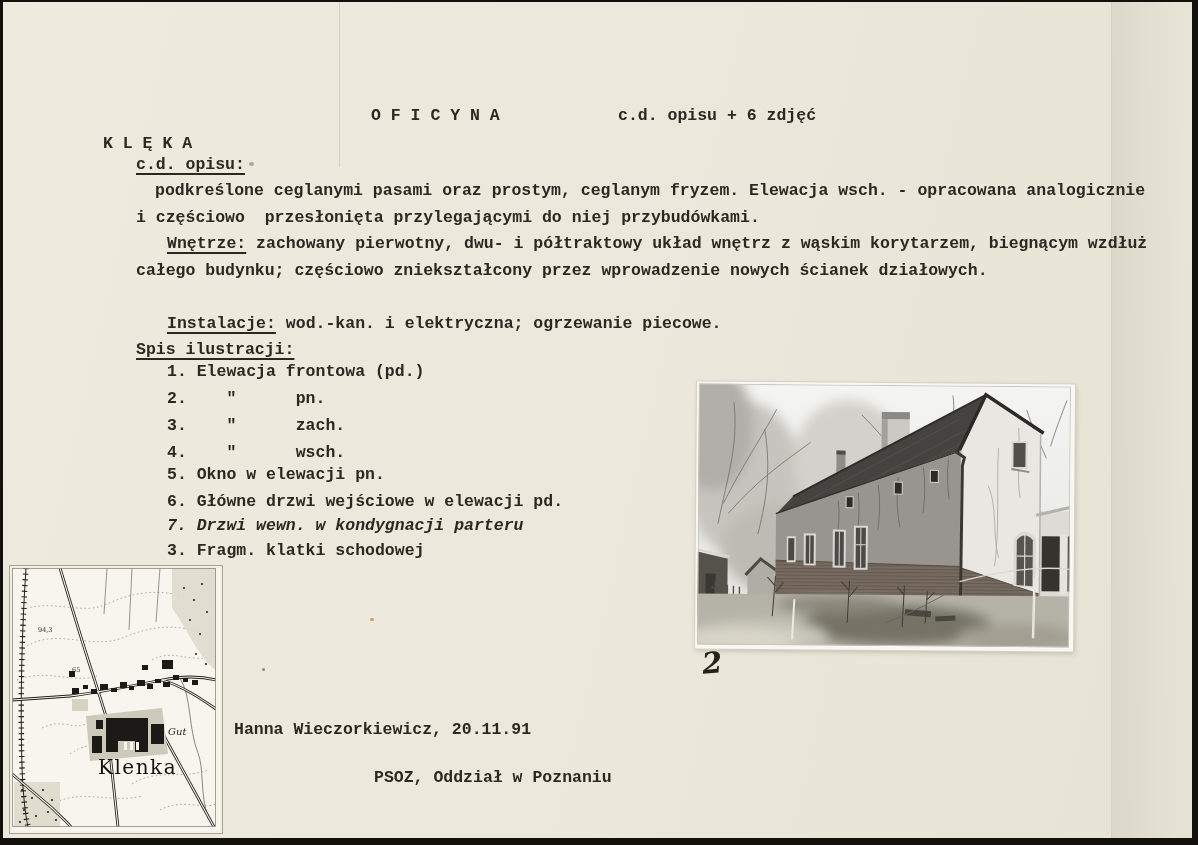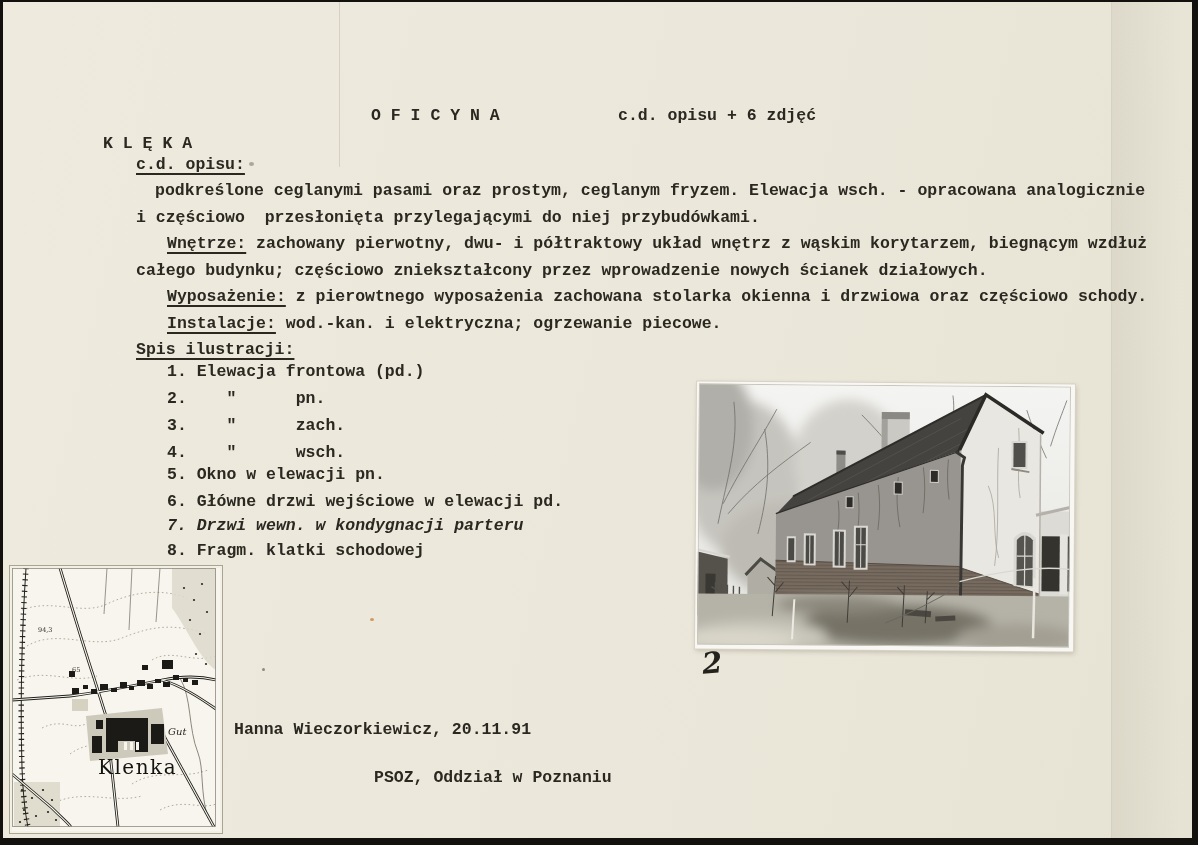--- a/index.html
+++ b/index.html
@@ -39,34 +39,33 @@
     <div class="tw" style="left:368px;top:106px;">O F I C Y N A</div>
     <div class="tw" style="left:615px;top:106px;">c.d. opisu + 6 zdjęć</div>
 
     <div class="tw u" style="left:133px;top:155px;">c.d. opisu:</div>
     <div class="tw" style="left:133px;top:181px;margin-left:19px;">podkreślone ceglanymi pasami oraz prostym, ceglanym fryzem. Elewacja wsch. - opracowana analogicznie</div>
     <div class="tw" style="left:133px;top:208px;">i częściowo  przesłonięta przylegającymi do niej przybudówkami.</div>
 
     <div class="tw" style="left:164px;top:234px;"><span class="u">Wnętrze:</span><span> zachowany pierwotny, dwu- i półtraktowy układ wnętrz z wąskim korytarzem, biegnącym wzdłuż</span></div>
     <div class="tw" style="left:133px;top:261px;">całego budynku; częściowo zniekształcony przez wprowadzenie nowych ścianek działowych.</div>
 
-    <div class="tw" style="left:164px;top:287px;"><span class="u">Wyposażenie:</span><span> z pierowtnego wyposażenia zachowana stolarka okienna i drzwiowa oraz częściowo schody.</span></div>
 
     <div class="tw" style="left:164px;top:314px;"><span class="u">Instalacje:</span><span> wod.-kan. i elektryczna; ogrzewanie piecowe.</span></div>
 
     <div class="tw u" style="left:133px;top:340px;">Spis ilustracji:</div>
 
     <div class="tw" style="left:164px;top:362px;">1. Elewacja frontowa (pd.)</div>
     <div class="tw" style="left:164px;top:389px;">2.    "      pn.</div>
     <div class="tw" style="left:164px;top:416px;">3.    "      zach.</div>
     <div class="tw" style="left:164px;top:443px;">4.    "      wsch.</div>
     <div class="tw" style="left:164px;top:465px;">5. Okno w elewacji pn.</div>
     <div class="tw" style="left:164px;top:492px;">6. Główne drzwi wejściowe w elewacji pd.</div>
     <div class="tw" style="left:164px;top:516px;font-style:italic;">7. Drzwi wewn. w kondygnacji parteru</div>
-    <div class="tw" style="left:164px;top:541px;">8. Fragm. klatki schodowej</div>
+    <div class="tw" style="left:164px;top:541px;">3. Fragm. klatki schodowej</div>
 
     <div class="photo">
       <svg width="372" height="261" viewBox="0 0 372 261">
         <defs>
           <linearGradient id="skyg" x1="0" y1="0" x2="0" y2="1">
             <stop offset="0" stop-color="#f4f4f2"></stop>
               <stop offset="1" stop-color="#e4e4e0"></stop>
           </linearGradient>
           <filter id="b3">
               <feGaussianBlur stdDeviation="2.5"></feGaussianBlur>

